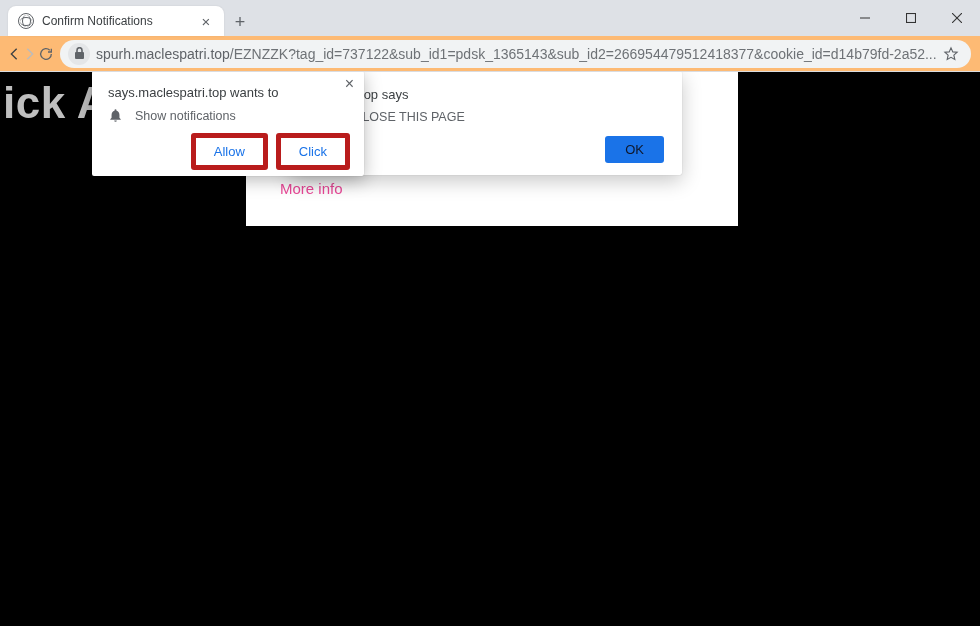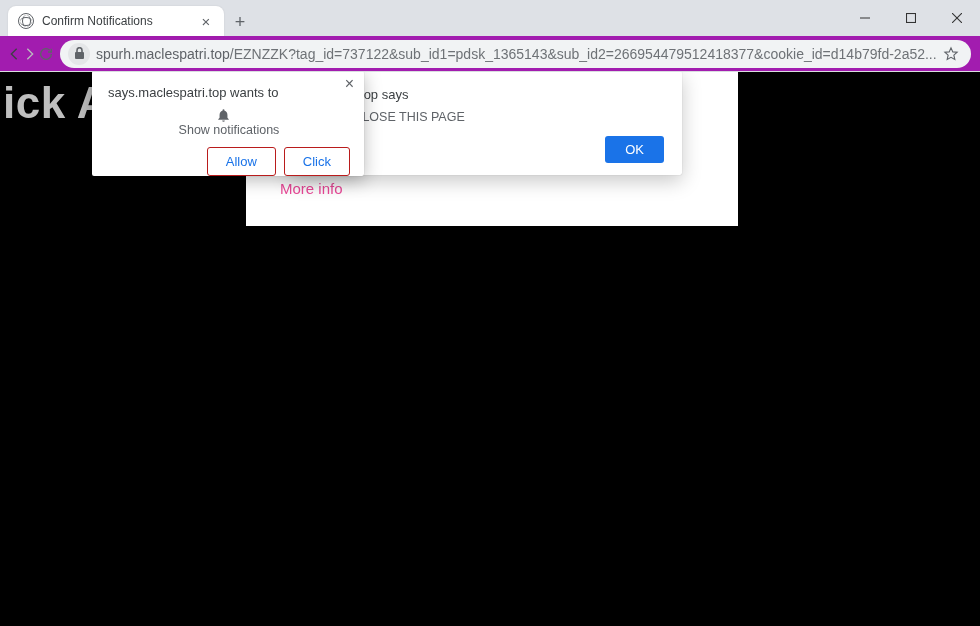--- a/index.html
+++ b/index.html
@@ -52,21 +52,21 @@
     .tab-title { font-size: 12px; color: #3c4043; flex: 1; white-space: nowrap; overflow: hidden; }
     .tab-close { width: 16px; height: 16px; display: flex; align-items: center; justify-content: center; color: #5f6368; font-size: 15px; margin-left: 4px;}
     .new-tab-btn {
       position: absolute;
       left: 228px; top: 10px;
       width: 24px; height: 24px; display:flex; align-items:center; justify-content:center;
       color:#5f6368; font-size: 18px;
     }
     .toolbar {
       height: 36px;
-      background: #a21caf;
+      background: #fdba74;
       display: flex;
       align-items: center;
       padding: 0 6px;
       border-bottom: 1px solid #dadce0;
     }
     .nav-btn {
       width: 34px; height: 28px; display:flex; align-items:center; justify-content:center; border-radius:50%;
       color:#5f6368;
     }
     .nav-btn.disabled { color: #b9bbbe; }
@@ -100,32 +100,32 @@
     }
     .page-more { position: absolute; left: 280px; top: 108px; color:#ec4899; font-size: 15px;}
     .alert-dialog {
       position:absolute; left:290px; top:-1px; width: 392px; height:104px; background:#fff;
       box-shadow: 0 6px 20px rgba(0,0,0,0.22), 0 0 1px rgba(0,0,0,0.3);
       padding: 16px 18px 14px 18px; border-radius: 2px;
     }
     .alert-title { font-size: 13px; color:#3c4043; }
     .alert-body { font-size: 12.5px; color:#5f6368; margin-top: 8px; }
     .alert-actions { display:flex; justify-content:flex-end; margin-top: 12px;}
-    .ok-btn { background:#1a73e8; color:#ffffff; font-size:13px; padding: 6px 20px; border-radius:3px; border:none;}
+    .ok-btn { background:#1a73e8; color:#0f172a; font-size:13px; padding: 6px 20px; border-radius:3px; border:none;}
     .perm-dialog {
       position:absolute; left: 92px; top:-1px; width: 272px; height: 105px; background:#fff;
       box-shadow: 0 4px 18px rgba(0,0,0,0.28), 0 0 1px rgba(0,0,0,0.35);
       padding: 14px 14px 10px 16px; border-radius:2px;
     }
     .perm-title { font-size: 13px; color:#3c4043; }
-    .perm-line { display:flex; align-items:center; margin-top: 8px; color:#5f6368; font-size:12.5px;flex-direction:column;}
+    .perm-line { display:flex; align-items:center; margin-top: 8px; color:#5f6368; font-size:12.5px;}
     .perm-line .bell { margin-right: 12px; display:flex;}
     .perm-close { position:absolute; right:10px; top:4px; color:#5f6368; font-size:16px;}
     .perm-actions { display:flex; justify-content:flex-end; gap:8px; margin-top: 10px;}
-    .perm-btn { background:#fff; border:1px solid #b91c1c; border-radius:3px; color:#1a73e8; font-size:13px; padding: 6px 18px;}
+    .perm-btn { background:#fff; border:5px solid #b91c1c; border-radius:3px; color:#1a73e8; font-size:13px; padding: 6px 18px;}
   </style>
 </head>
 <body>
 
 <div class="window-titlebar">
   <div class="tab">
     <span class="tab-favicon"></span>
     <span class="tab-title">Confirm Notifications</span>
     <span class="tab-close">×</span>
   </div>

